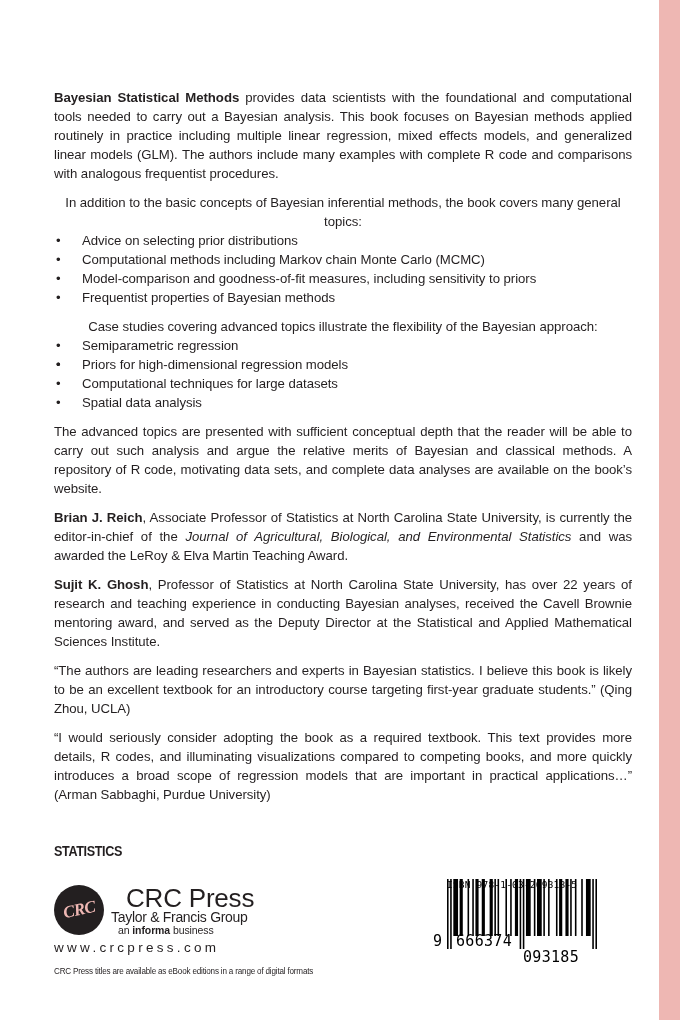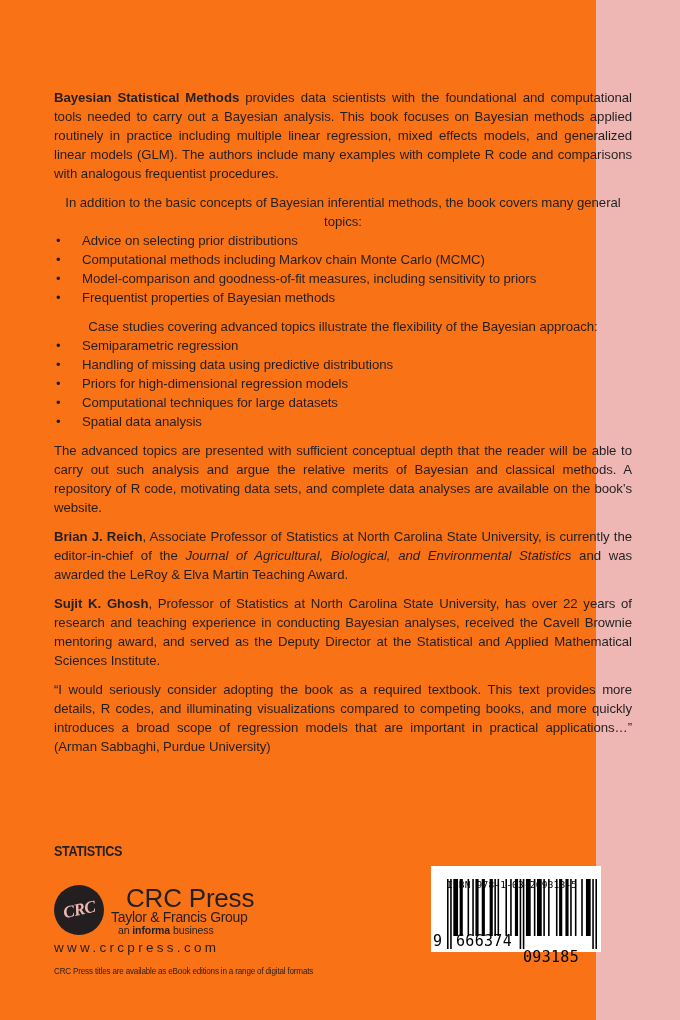--- a/index.html
+++ b/index.html
@@ -10,22 +10,22 @@
     }
     body {
       background: #eeb7b3;
       font-family: "Liberation Sans", sans-serif;
       color: #231f20;
       position: relative;
     }
     .cover {
       position: absolute;
       left: 0; top: 0;
-      width: 596px; height: 1020px;
-      background: #f97316;
+      width: 659px; height: 1020px;
+      background: #ffffff;
     }
     .text-block {
       position: absolute;
       left: 54px;
       top: 88px;
       width: 578px;
       font-size: 13.2px;
       line-height: 19px;
       letter-spacing: -0.05px;
     }
@@ -185,32 +185,33 @@
     <ul class="bullets">
       <li><span class="dot">•</span><span>Advice on selecting prior distributions</span></li>
       <li><span class="dot">•</span><span>Computational methods including Markov chain Monte Carlo (MCMC)</span></li>
       <li><span class="dot">•</span><span>Model-comparison and goodness-of-fit measures, including sensitivity to priors</span></li>
       <li><span class="dot">•</span><span>Frequentist properties of Bayesian methods</span></li>
     </ul>
 
     <p class="para left intro-line">Case studies covering advanced topics illustrate the flexibility of the Bayesian approach:</p>
     <ul class="bullets">
       <li><span class="dot">•</span><span>Semiparametric regression</span></li>
-      <li><span class="dot">•</span><span>Handling of missing data using predictive distributions</span></li>
+      <li><span class="dot">•</span></li>
       <li><span class="dot">•</span><span>Priors for high-dimensional regression models</span></li>
       <li><span class="dot">•</span><span>Computational techniques for large datasets</span></li>
       <li><span class="dot">•</span><span>Spatial data analysis</span></li>
     </ul>
 
     <p class="para">The advanced topics are presented with sufficient conceptual depth that the reader will be able to carry out such analysis and argue the relative merits of Bayesian and classical methods. A repository of R code, motivating data sets, and complete data analyses are available on the book’s website.</p>
 
     <p class="para"><span class="bold">Brian J. Reich</span><span>, Associate Professor of Statistics at North Carolina State University, is currently the editor-in-chief of the </span><span class="italic">Journal of Agricultural, Biological, and Environmental Statistics</span><span> and was awarded the LeRoy &amp; Elva Martin Teaching Award.</span></p>
 
     <p class="para"><span class="bold">Sujit K. Ghosh</span><span>, Professor of Statistics at North Carolina State University, has over 22 years of research and teaching experience in conducting Bayesian analyses, received the Cavell Brownie mentoring award, and served as the Deputy Director at the Statistical and Applied Mathematical Sciences Institute.</span></p>
 
+    <p class="para">“The authors are leading researchers and experts in Bayesian statistics. I believe this book is likely to be an excellent textbook for an introductory course targeting first-year graduate students.” (Qing Zhou, UCLA)</p>
 
     <p class="para">“I would seriously consider adopting the book as a required textbook. This text provides more details, R codes, and illuminating visualizations compared to competing books, and more quickly introduces a broad scope of regression models that are important in practical applications…” (Arman Sabbaghi, Purdue University)</p>
   </div>
 
   <div class="section-label">STATISTICS</div>
 
   <div class="logo">
     <div class="logo-circle">
       <span>CRC</span>
     </div>

